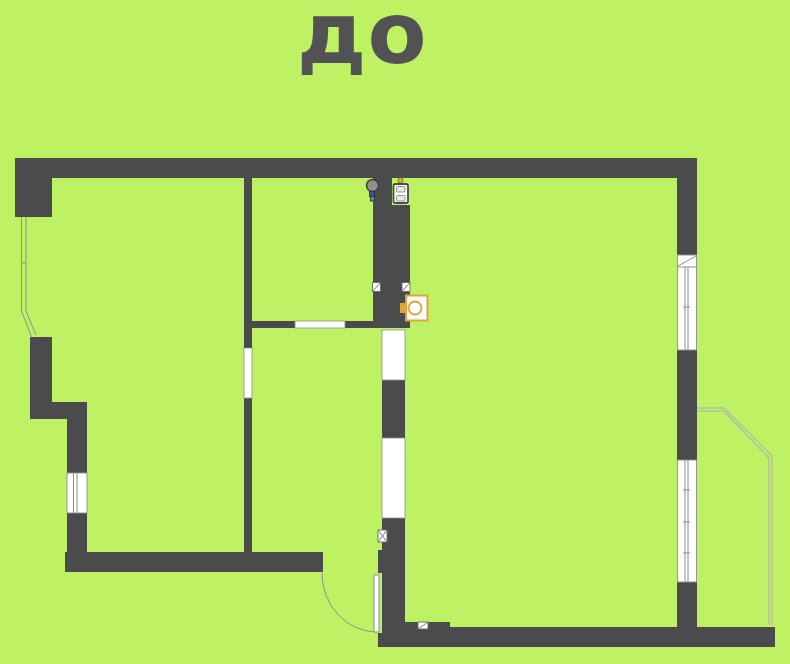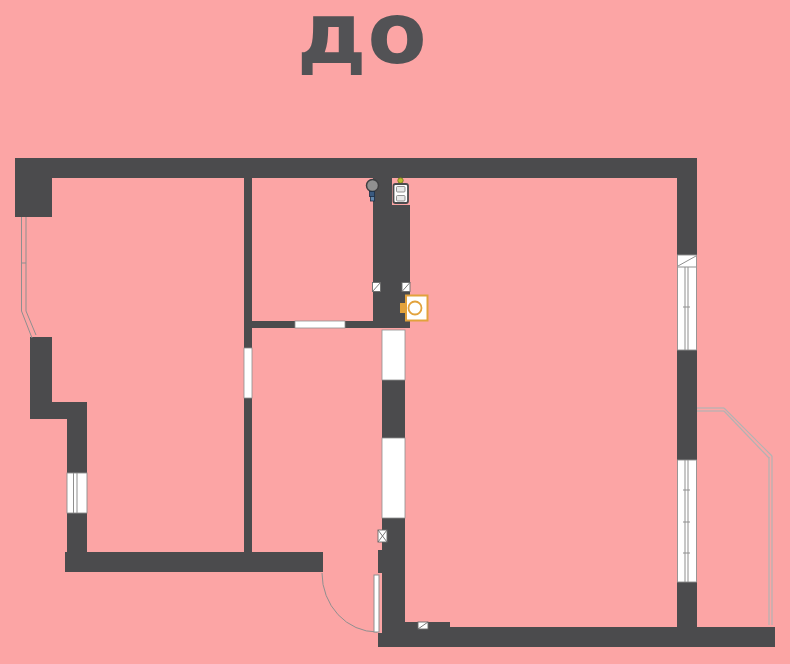--- a/index.html
+++ b/index.html
@@ -1,17 +1,17 @@
 <!DOCTYPE html>
 <html><head>
 <meta charset="utf-8">
 <style>
   html,body{margin:0;padding:0;background:#ffffff;}
   body{font-family:"DejaVu Sans", sans-serif;}
-  .stage{position:relative;width:790px;height:664px;background:#fca5a5;overflow:hidden;}
+  .stage{position:relative;width:790px;height:664px;background:#bef264;overflow:hidden;}
   .plan-title{position:absolute;left:297px;top:-14px;margin:0;font-size:86px;line-height:1.1;
     font-weight:600;letter-spacing:1px;}
   svg{position:absolute;left:0;top:0;}
 </style>
 </head>
 <body>
 
 <div class="stage">
   <h1 class="plan-title" style="color: rgb(82, 82, 85);">до</h1>
   <svg width="790" height="664" viewBox="0 0 790 664" xmlns="http://www.w3.org/2000/svg">

